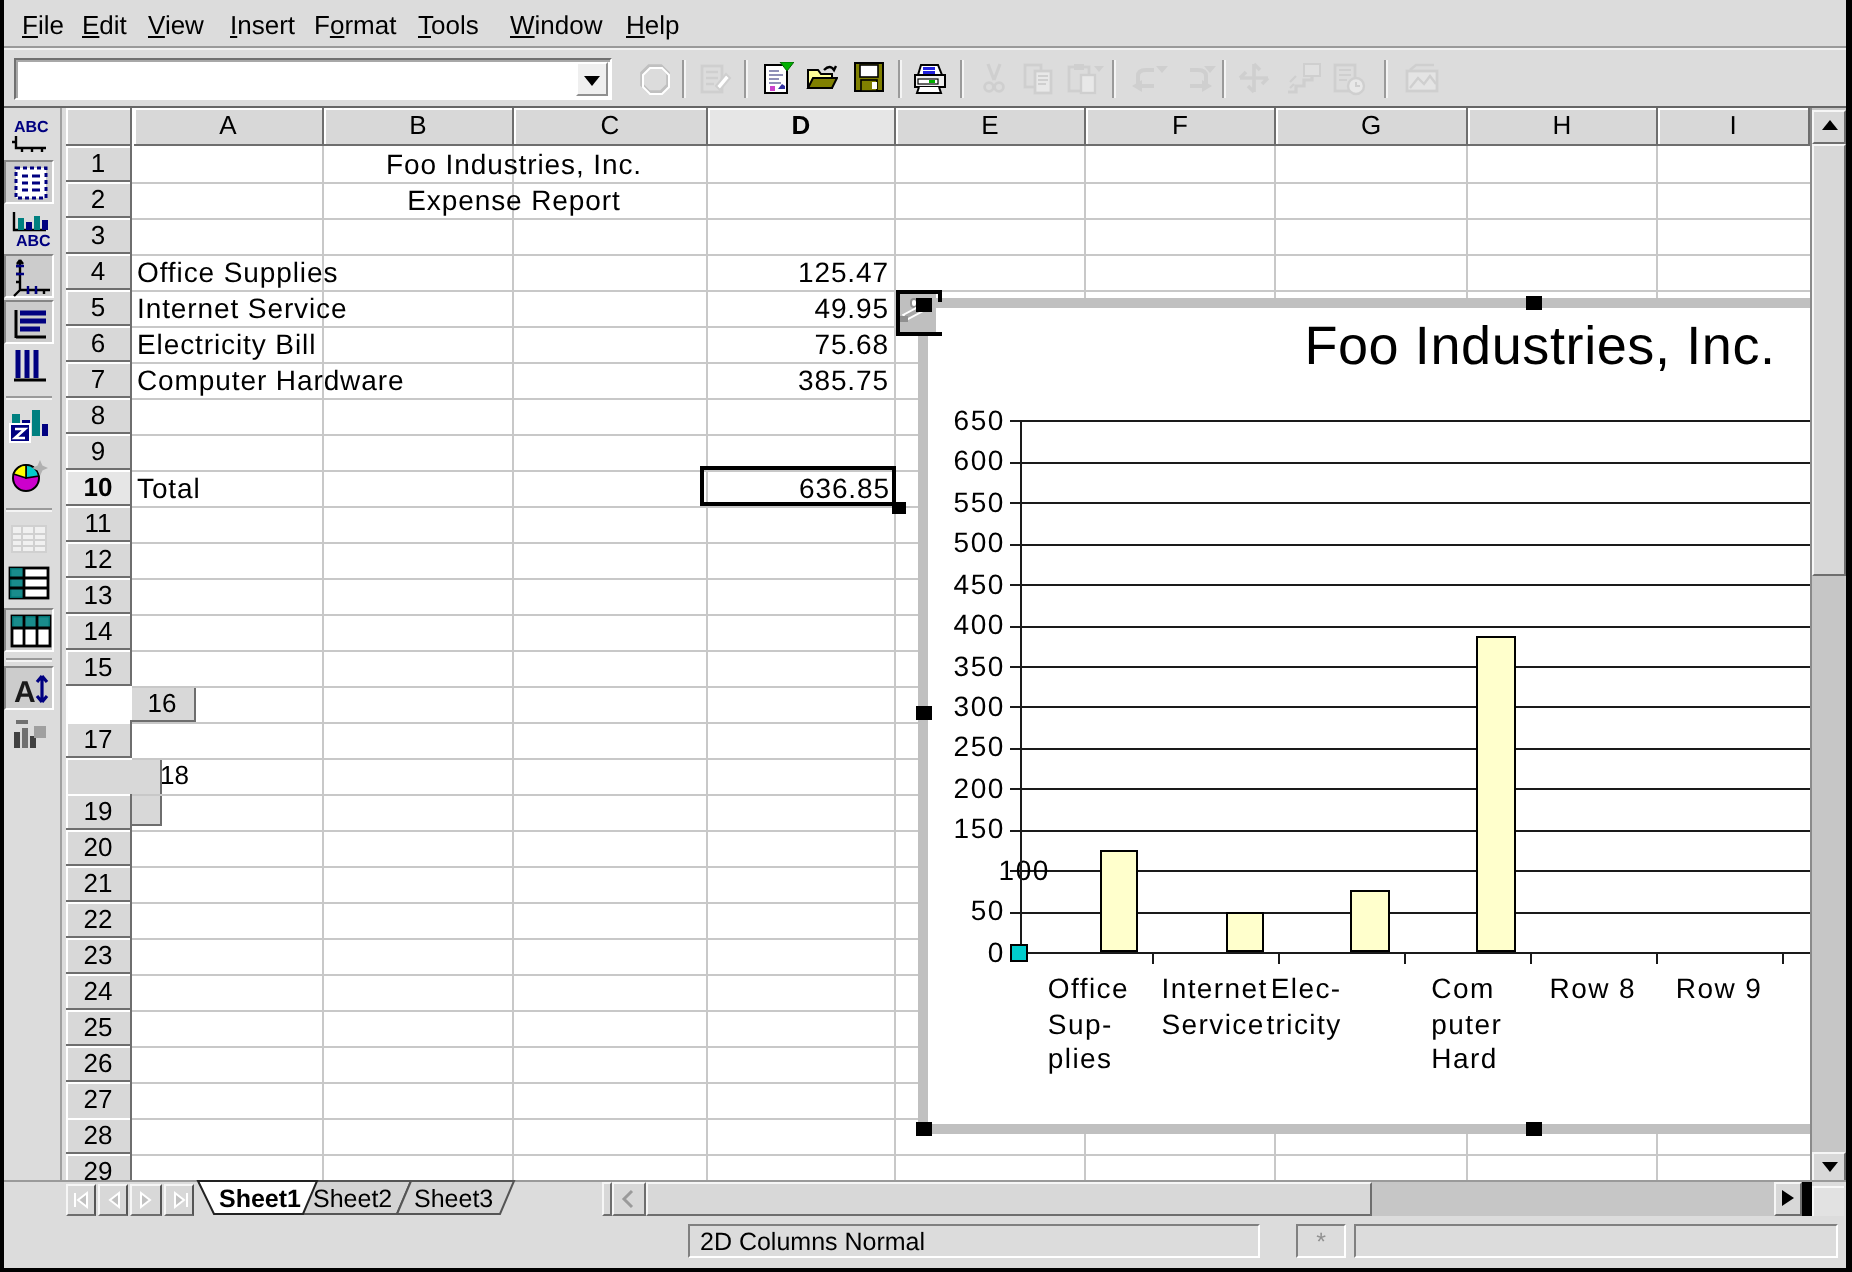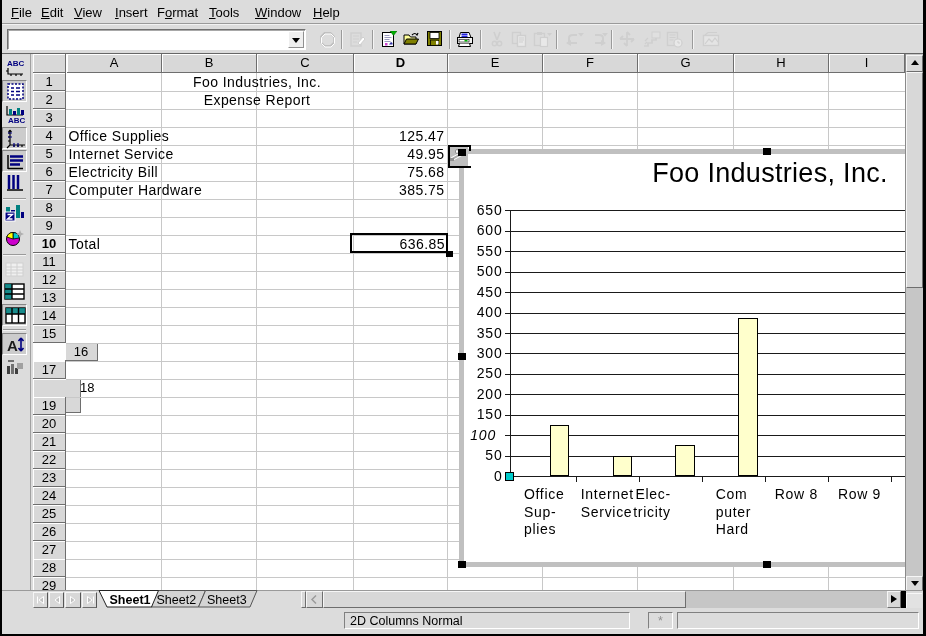--- a/index.html
+++ b/index.html
@@ -384,21 +384,21 @@
     <div class="ytick" style="left:471.5px;top:319.9307692307692px;"></div>
     <div class="ylab" style="left:429.5px;top:311.4307692307692px;">250</div>
     <div class="grid" style="left:477px;top:340.38461538461536px;width:395px;"></div>
     <div class="ytick" style="left:471.5px;top:340.38461538461536px;"></div>
     <div class="ylab" style="left:429.5px;top:331.88461538461536px;">200</div>
     <div class="grid" style="left:477px;top:360.8384615384615px;width:395px;"></div>
     <div class="ytick" style="left:471.5px;top:360.8384615384615px;"></div>
     <div class="ylab" style="left:429.5px;top:352.3384615384615px;">150</div>
     <div class="grid" style="left:477px;top:381.29230769230765px;width:395px;"></div>
     <div class="ytick" style="left:471.5px;top:381.29230769230765px;"></div>
-    <div class="ylab" style="left:423px;top:372.79230769230765px;font-style:italic;">100</div>
+    <div class="ylab" style="left:452px;top:372.79230769230765px;">100</div>
     <div class="grid" style="left:477px;top:401.7461538461538px;width:395px;"></div>
     <div class="ytick" style="left:471.5px;top:401.7461538461538px;"></div>
     <div class="ylab" style="left:429.5px;top:393.2461538461538px;">50</div>
     <div class="grid" style="left:477px;top:422.2px;width:395px;"></div>
     <div class="ytick" style="left:471.5px;top:422.2px;"></div>
     <div class="ylab" style="left:429.5px;top:413.7px;">0</div>
     <div style="position:absolute;left:476.5px;top:155.8px;width:1.5px;height:267.7px;background:#1a1a1a;"></div>
     <div style="position:absolute;left:476.5px;top:421.6px;width:395.5px;height:1.6px;background:#1a1a1a;"></div>
     <div class="xtick" style="left:542.8px;top:423px;"></div>
     <div class="xtick" style="left:605.8px;top:423px;"></div>

